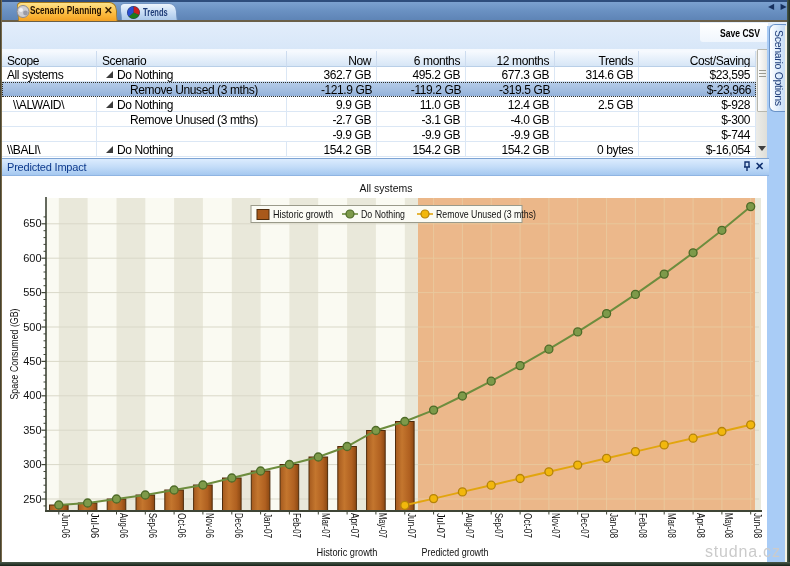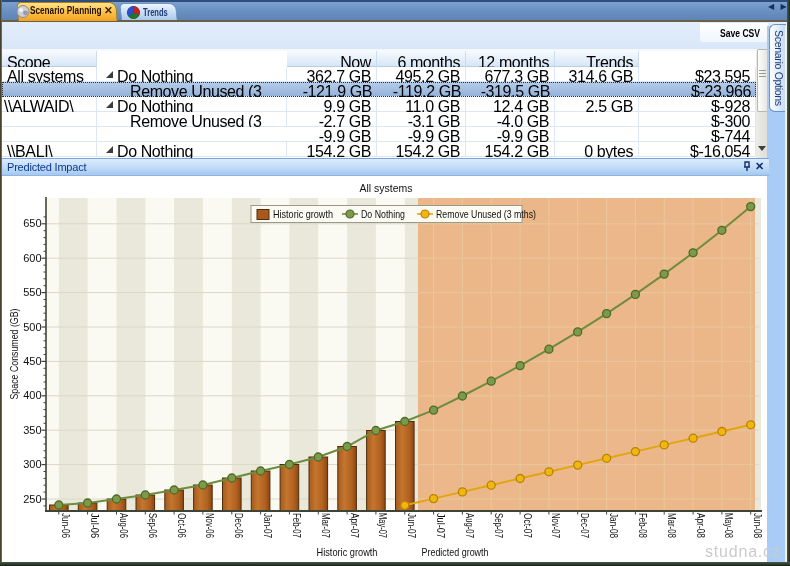--- a/index.html
+++ b/index.html
@@ -25,21 +25,21 @@
 #tabarrows { left:768px; top:2px; font-size:8px; color:#16305e; letter-spacing:2px; }
 
 
 #dragbar { left:2px; top:22px; width:785px; height:27px; background:linear-gradient(#e2edfb,#d8e7f8); }
 #wline { left:2px; top:49px; width:785px; height:2px; background:#f5f9fe; }
 #dragtext { left:14px; top:30px; font-size:11px; color:#1e3c8c; letter-spacing:-0.5px; }
 #savecsv { left:720px; top:26.5px; font-size:11px; font-weight:bold; color:#000; transform:scaleX(0.78); transform-origin:left center; }
 #savebg { left:700px; top:23px; width:68px; height:19px; background:linear-gradient(#ffffff,#f0f6fd); border-radius:0 0 3px 3px; }
 
 
-#grid { left:2px; top:51px; width:754px; height:107px; background:#fff; overflow:hidden; font-size:16px; letter-spacing:-0.4px; color:#000;text-decoration:underline; }
+#grid { left:2px; top:51px; width:754px; height:107px; background:#fff; overflow:hidden; font-size:12px; letter-spacing:-0.4px; color:#000;text-decoration:underline; }
 .hdr { position:absolute; top:0; height:16px; background:linear-gradient(#f7fafe,#e8f1fb 45%,#d7e6f6); border-bottom:1px solid #b9cfe8; border-right:1px solid #cddcef; }
 .hl { padding:2.5px 0 0 5px; } .hr { text-align:right; padding:2.5px 5px 0 0; }
 .cell { position:absolute; height:15px; border-right:1px solid #dbe7f5; padding-top:1px; }
 .row { position:absolute; left:0; width:754px; height:15px; border-bottom:1px solid #dbe7f5; background:#fff; }
 .sel { background:linear-gradient(#b7cde9,#94b2da); outline:1px dotted #30302a; outline-offset:-1px; }
 .sel .cell { border-right:none; }
 .num { text-align:right; padding-right:5px; }
 .tri { position:absolute; width:0; height:0; border-left:7px solid transparent; border-bottom:7px solid #3c3c3c; left:104px; top:4px; }
 
 
@@ -90,45 +90,47 @@
       <path d="M7.5 7.5 L13 10 A6 6 0 0 1 3 11.5 Z" fill="#1e7a1e"></path>
       <path d="M7.5 7.5 L3 11.5 A6 6 0 0 1 7.5 1.5 Z" fill="#2a4fd0"></path>
     </svg>
 <div class="abs" id="tabarrows">◀&nbsp;▶</div>
 <div class="abs" id="dragbar"></div>
     <div class="abs" id="wline"></div>
 <div class="abs" id="savebg"></div>
 <div class="abs" id="savecsv">Save CSV</div>
 <div class="abs" id="grid">
 <div class="hdr hl" style="left:0px;width:95px">Scope</div>
+<div class="hdr hl" style="left:95px;width:190px">Scenario</div>
 <div class="hdr hr" style="left:285px;width:90px">Now</div>
 <div class="hdr hr" style="left:375px;width:89px">6 months</div>
 <div class="hdr hr" style="left:464px;width:89px">12 months</div>
 <div class="hdr hr" style="left:553px;width:84px">Trends</div>
+<div class="hdr hr" style="left:637px;width:117px">Cost/Saving</div>
 <div class="row" style="top:16px">
 <div class="cell" style="left:0;width:95px;padding-left:5px">All systems</div>
 <div class="tri"></div>
 <div class="cell" style="left:95px;width:190px;padding-left:20px">Do Nothing</div>
 <div class="cell num" style="left:285px;width:90px">362.7 GB</div>
 <div class="cell num" style="left:375px;width:89px">495.2 GB</div>
 <div class="cell num" style="left:464px;width:89px">677.3 GB</div>
 <div class="cell num" style="left:553px;width:84px">314.6 GB</div>
 <div class="cell num" style="left:637px;width:117px">$23,595</div>
 </div>
 <div class="row sel" style="top:31px">
 <div class="cell" style="left:0;width:95px;padding-left:5px"></div>
 <div class="cell" style="left:95px;width:190px;padding-left:33px">Remove Unused (3 mths)</div>
 <div class="cell num" style="left:285px;width:90px">-121.9 GB</div>
 <div class="cell num" style="left:375px;width:89px">-119.2 GB</div>
 <div class="cell num" style="left:464px;width:89px">-319.5 GB</div>
 <div class="cell num" style="left:553px;width:84px"></div>
 <div class="cell num" style="left:637px;width:117px">$-23,966</div>
 </div>
 <div class="row" style="top:46px">
-<div class="cell" style="left:0;width:95px;padding-left:2px">\\ALWAID\</div>
+<div class="cell" style="left:0;width:95px;padding-left:11px">\\ALWAID\</div>
 <div class="tri"></div>
 <div class="cell" style="left:95px;width:190px;padding-left:20px">Do Nothing</div>
 <div class="cell num" style="left:285px;width:90px">9.9 GB</div>
 <div class="cell num" style="left:375px;width:89px">11.0 GB</div>
 <div class="cell num" style="left:464px;width:89px">12.4 GB</div>
 <div class="cell num" style="left:553px;width:84px">2.5 GB</div>
 <div class="cell num" style="left:637px;width:117px">$-928</div>
 </div>
 <div class="row" style="top:61px">
 <div class="cell" style="left:0;width:95px;padding-left:5px"></div>

